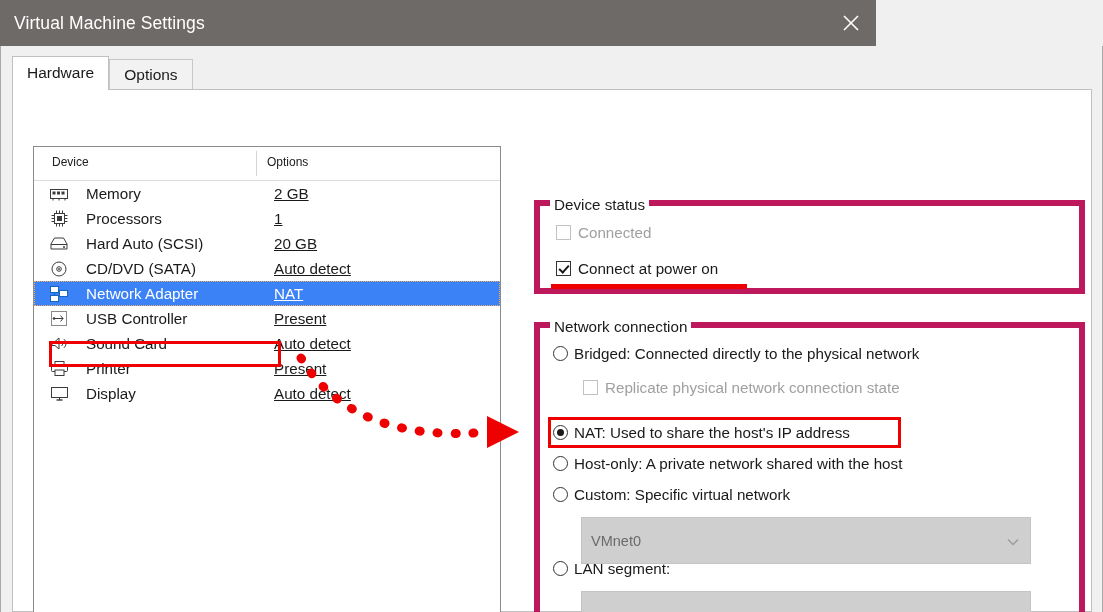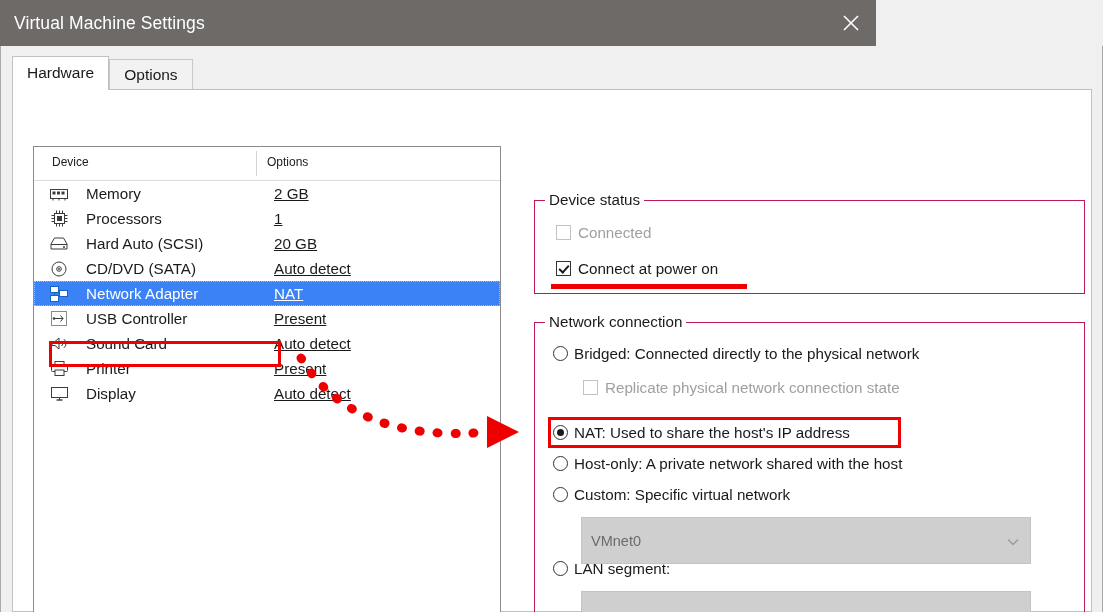--- a/index.html
+++ b/index.html
@@ -146,21 +146,21 @@
     left: 36px; top: 251px;
     width: 232px; height: 26px;
     border: 3px solid #ee0000;
     box-sizing: border-box;
     pointer-events: none;
     z-index: 20;
   }
   
   .groupbox {
     position: absolute;
-    border: 1px solid #be185d;
+    border: 6px solid #be185d;
     background: transparent;
     box-sizing: border-box;
   }
   .group-label {
     position: absolute;
     top: -10px; left: 10px;
     background: #ffffff;
     padding: 0 4px;
     font-size: 15.2px;
     color: #1a1a1a;

